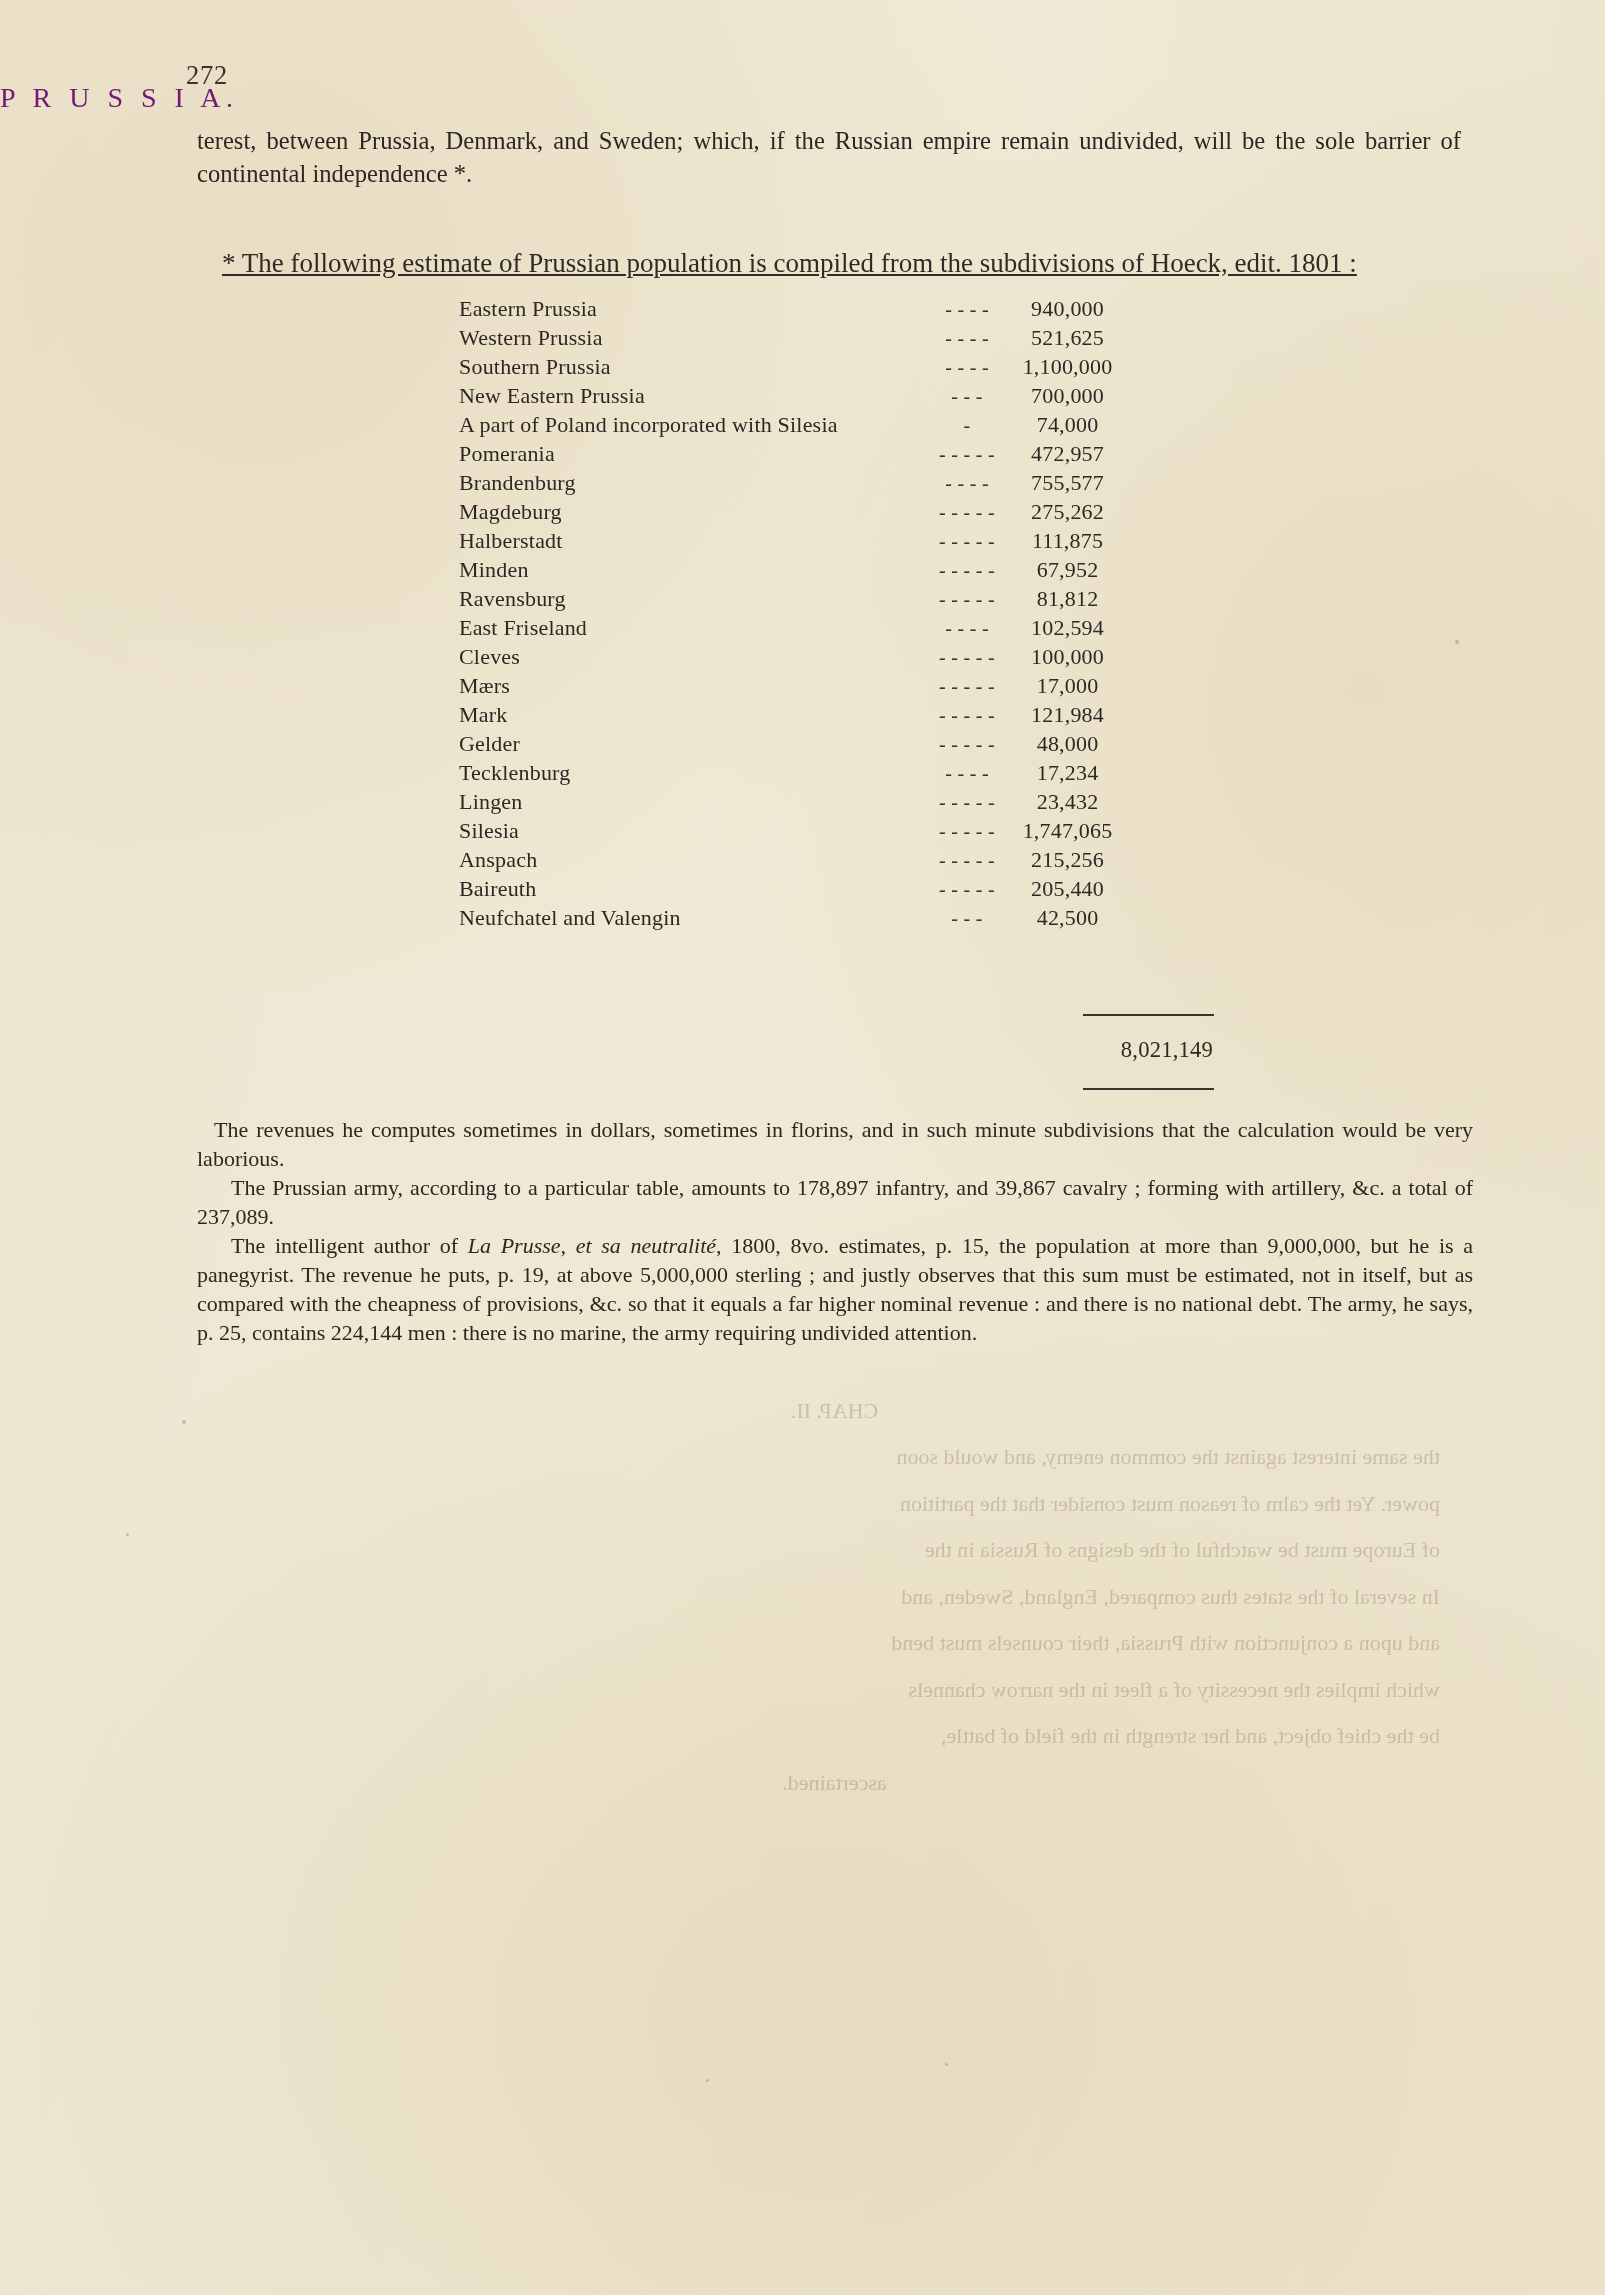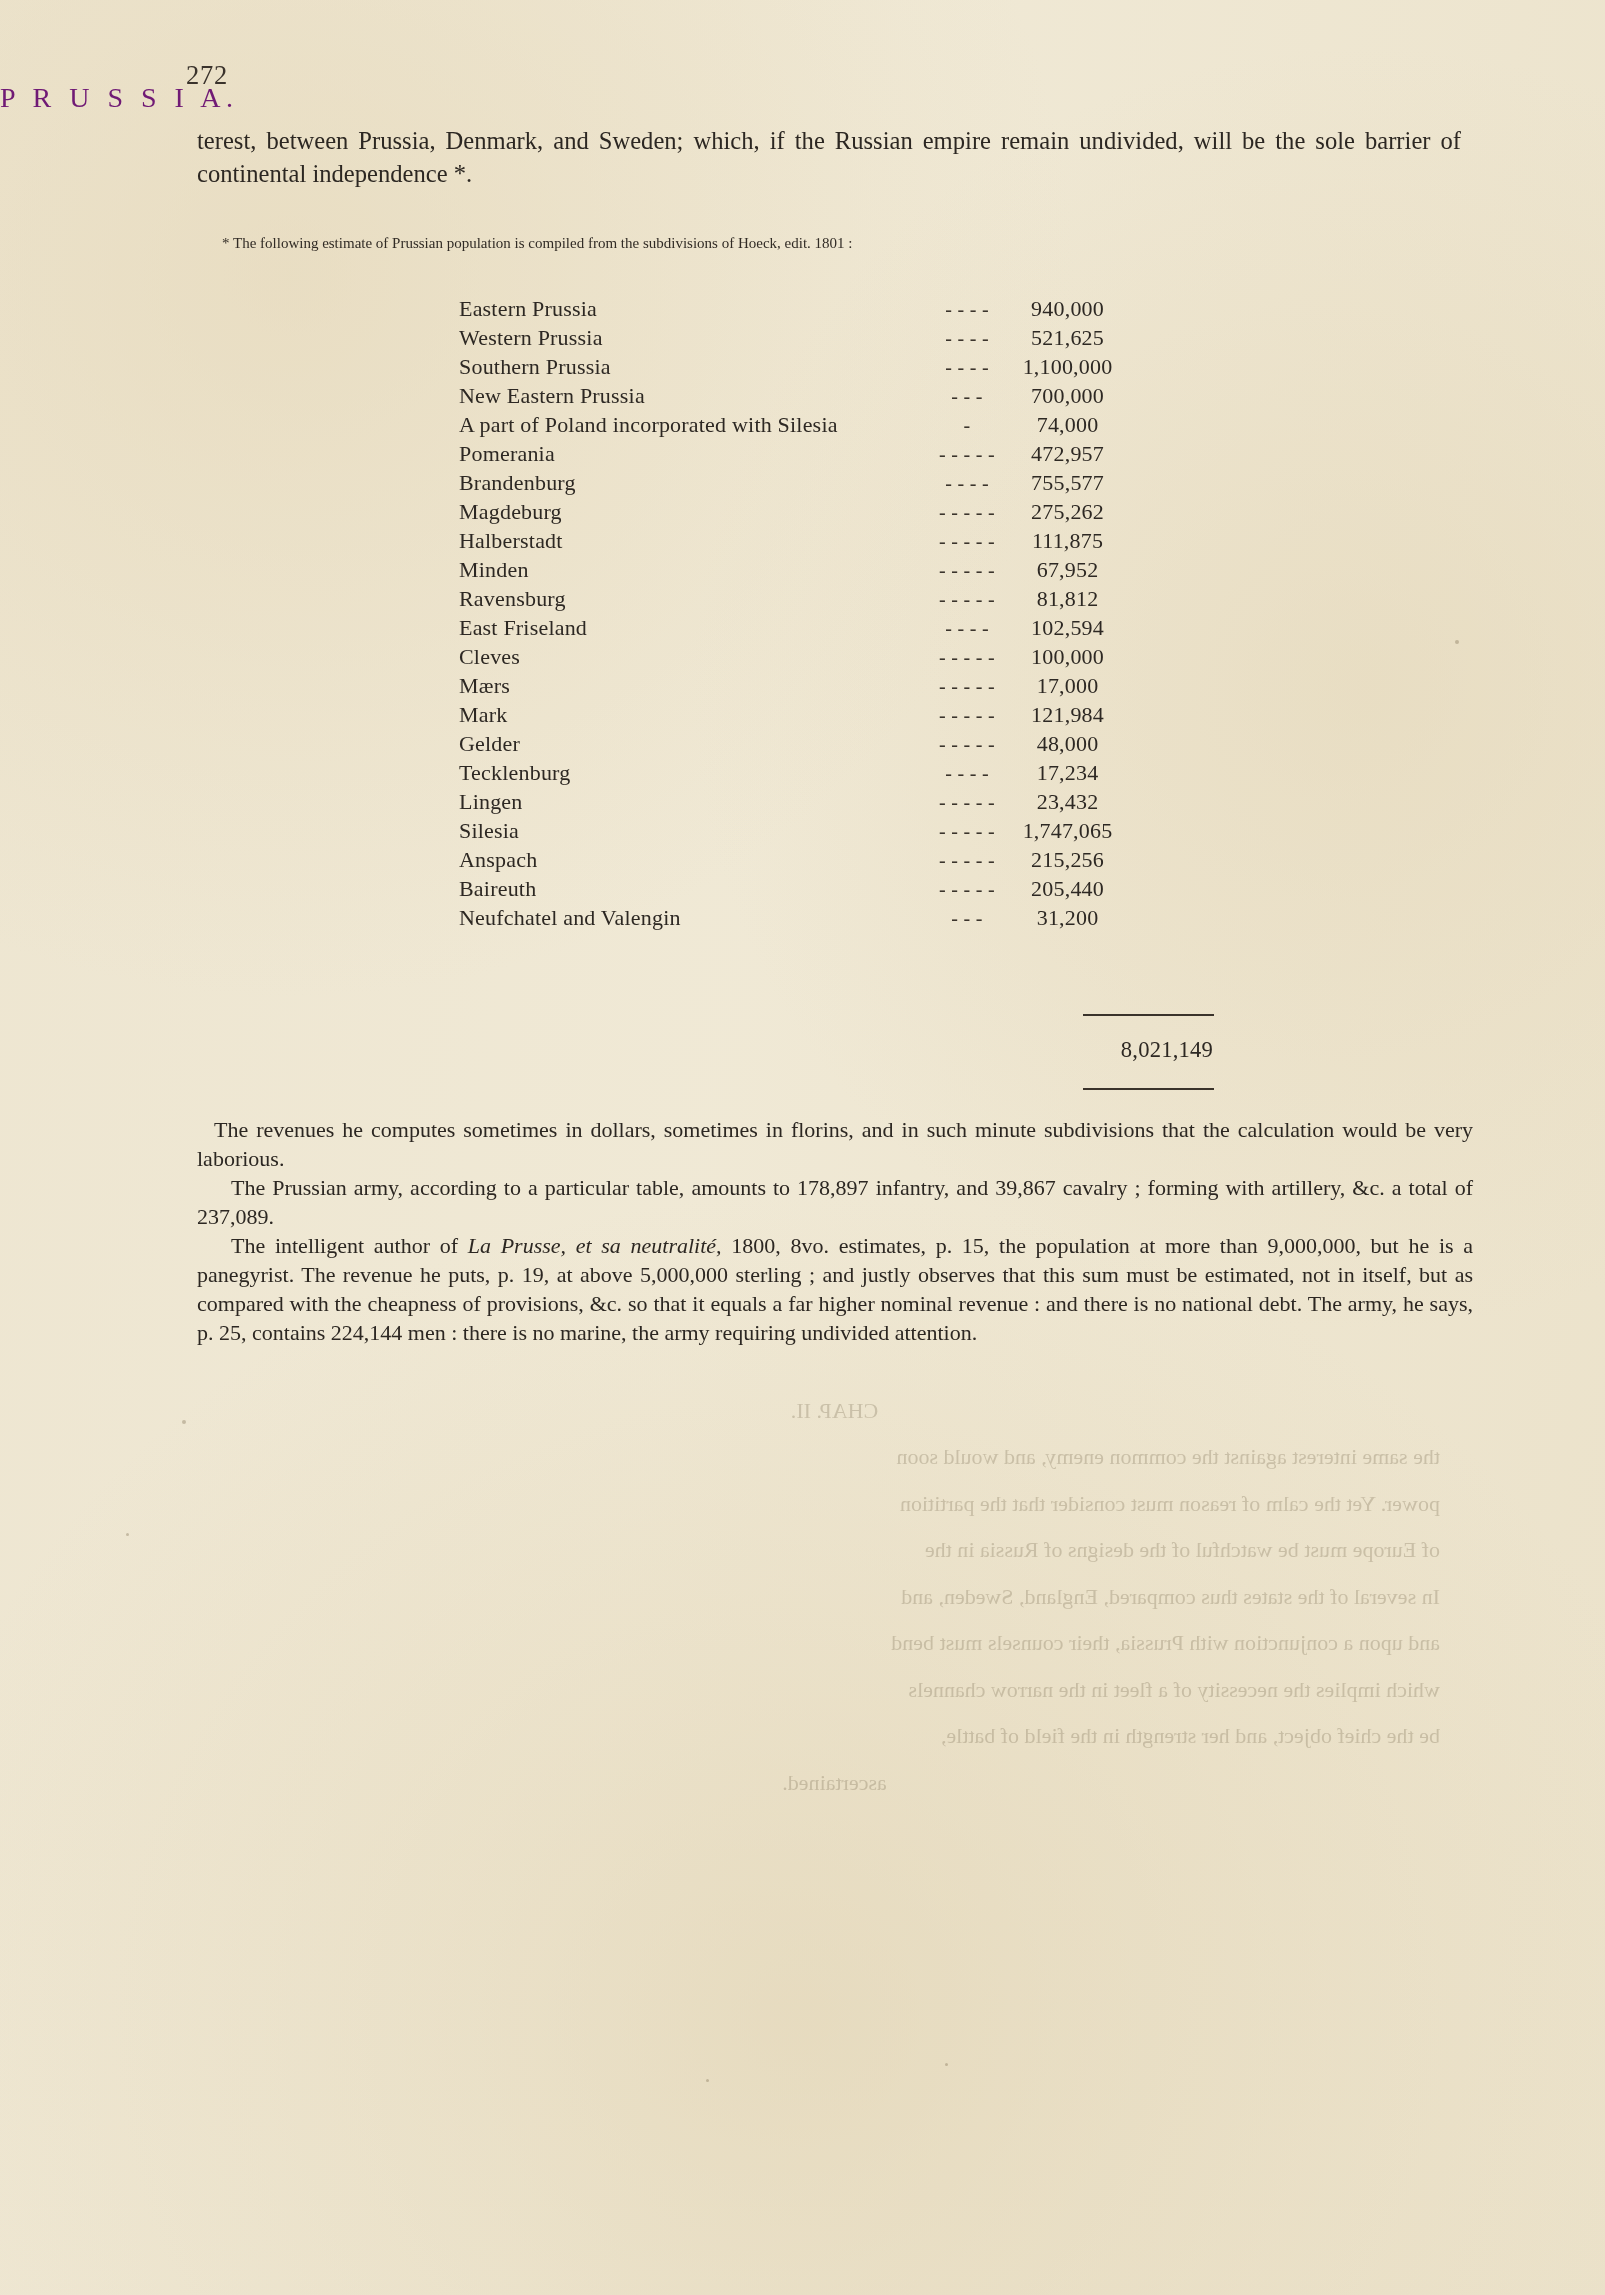--- a/index.html
+++ b/index.html
@@ -63,24 +63,25 @@
     top: 125px;
     font-size: 24.6px;
     line-height: 1.33;
     text-align: justify;
     color: #2c2722;
   }
   .footnote-intro {
     position: absolute;
     left: 222px;
     width: 1248px;
-    top: 234px;
-    font-size: 15px;
+    top: 246px;
+    font-size: 27px;
     line-height: 1.3;
     color: #312b25;
+    text-decoration: underline;
   }
 
   
   .estimate {
     position: absolute;
     left: 459px;
     top: 296px;
     width: 749px;
     border-collapse: collapse;
     font-size: 22px;
@@ -302,21 +303,21 @@
           <td class="value">215,256</td>
         </tr>
         <tr>
           <td class="region">Baireuth</td>
           <td class="leaders">-      -      -      -      -</td>
           <td class="value">205,440</td>
         </tr>
         <tr>
           <td class="region">Neufchatel and Valengin</td>
           <td class="leaders">-      -      -</td>
-          <td class="value">31,200</td>
+          <td class="value">42,500</td>
         </tr>
       </tbody>
   </table>
 
   <div class="rule-top"></div>
   <div class="total">8,021,149</div>
   <div class="rule-bottom"></div>
 
   <div class="closing">
     <p class="first">The revenues he computes sometimes in dollars, sometimes in florins, and in such minute subdivisions that the calculation would be very laborious.</p>

